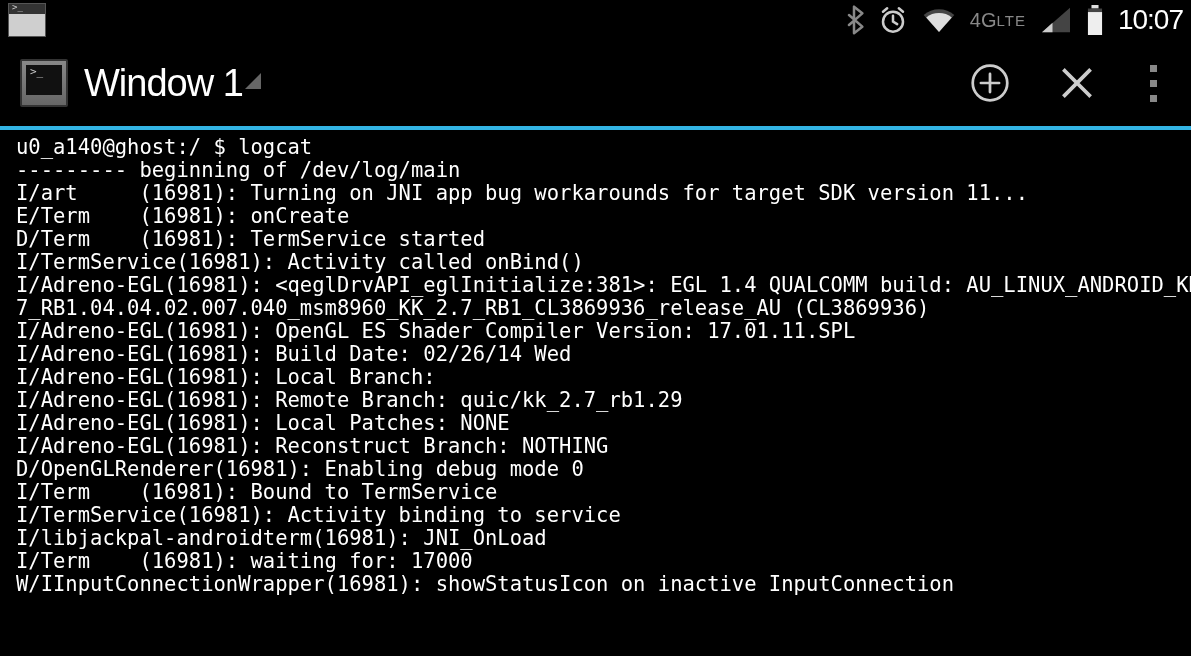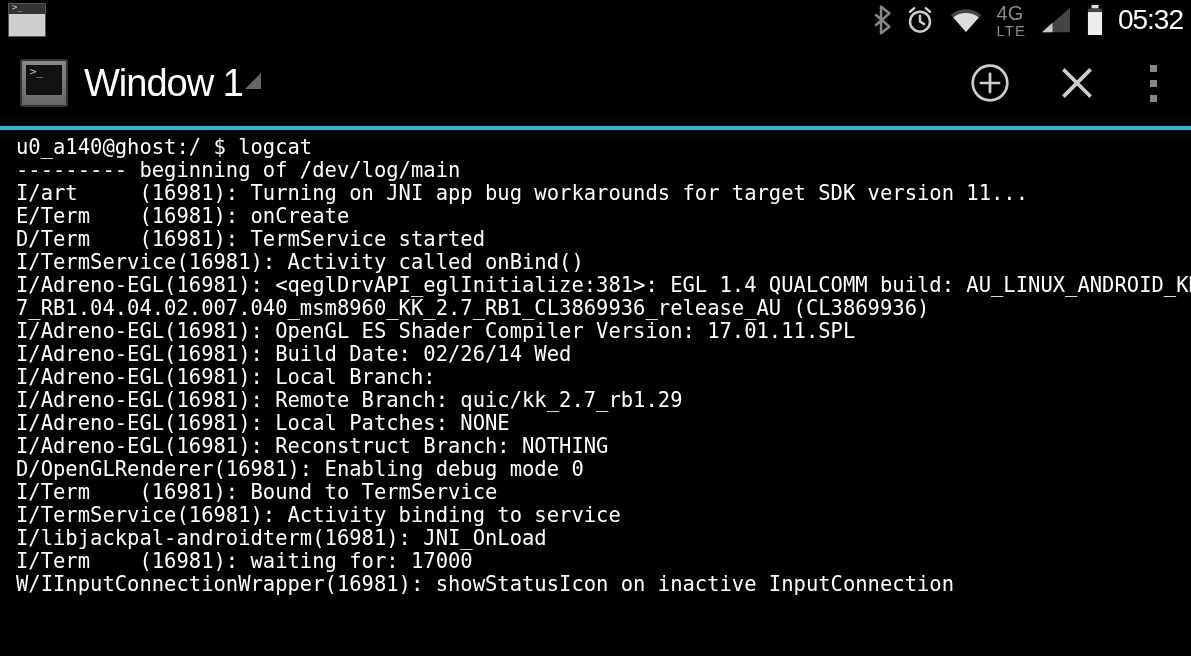--- a/index.html
+++ b/index.html
@@ -48,37 +48,37 @@
       <circle cx="18" cy="20" r="12" stroke="#ccc" stroke-width="3" fill="none"></circle>
       <path d="M18 13 L18 20 L23 23" stroke="#ccc" stroke-width="3" fill="none" stroke-linecap="round"></path>
       <path d="M6 8 L11 4 M30 8 L25 4" stroke="#ccc" stroke-width="3" stroke-linecap="round"></path>
     </svg>
 
     <svg width="34" height="28" viewBox="0 0 40 32">
       <path d="M20 30 L2 10 C12 1 28 1 38 10 Z" fill="#444"></path>
       <path d="M20 30 L5 13 C13 6 27 6 35 13 Z" fill="#ddd"></path>
     </svg>
 
-    <div style="color:#888;display:flex;flex-direction:column;align-items:flex-start;line-height:1;">
+    <div style="color:#888;display:flex;flex-direction:row;align-items:center;line-height:1;">
       <span style="font-size:20px;font-weight:500;">4G</span>
       <span style="font-size:15px;letter-spacing:1px;">LTE</span>
     </div>
 
     <svg width="32" height="28" viewBox="0 0 36 32">
       <path d="M2 30 L34 30 L34 2 Z" fill="#444"></path>
       <path d="M2 30 L14 30 L14 19 Z" fill="#ccc"></path>
     </svg>
 
     <svg width="18" height="30" viewBox="0 0 20 34">
       <rect x="6" y="0" width="8" height="4" fill="#ddd"></rect>
       <rect x="2" y="4" width="16" height="30" fill="#444"></rect>
       <rect x="2" y="8" width="16" height="26" fill="#eee"></rect>
     </svg>
 
-    <span class="clock">05:32</span>
+    <span class="clock">10:07</span>
   </div>
 </div>
 
 <div class="app-bar">
   <div class="app-icon"></div>
   <div class="app-title-wrap action-btn">
     <span class="app-title">Window 1</span>
     <span class="dropdown-triangle"></span>
   </div>
   <div class="app-bar-spacer"></div>

